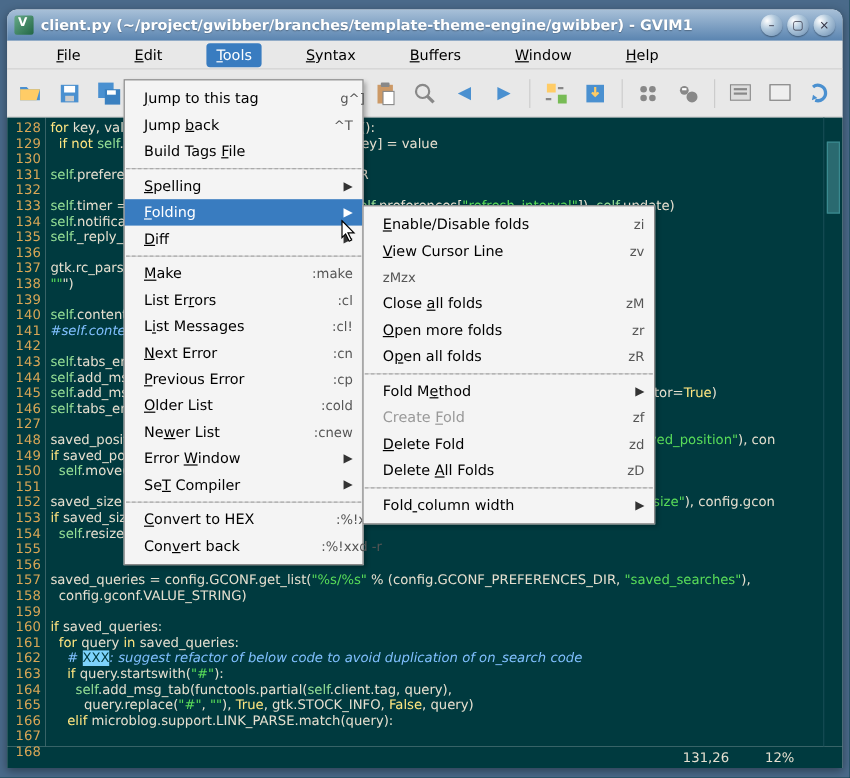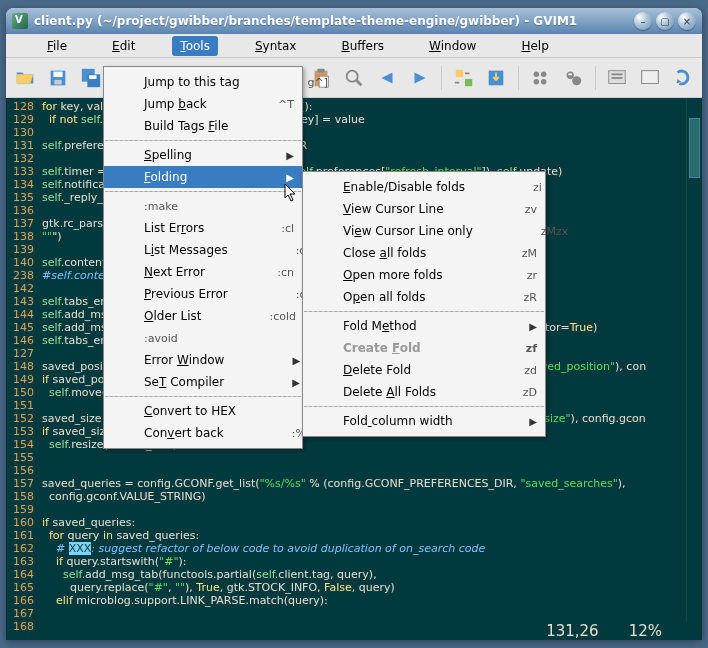--- a/index.html
+++ b/index.html
@@ -24,27 +24,27 @@
 .code-area { flex: 1; background: #003a3f; color: #e6e0d0; white-space: pre; line-height: 13px; padding-top: 2px; position: relative; overflow: hidden; }
 .code-line { height: 13px; padding-left: 4px; }
 .kw { color: #ffe680; }
 .str { color: #59dd59; }
 .self { color: #96e096; }
 .cmt { color: #80c0ff; font-style: italic; }
 .builtin { color: #59dd59; }
 .highlight-word { background: #7dd3fc; color: #003a3f; }
 .scrollbar { width: 16px; background: #003a3f; border-left: 1px solid #104850; position: relative; }
 .scroll-thumb { position: absolute; left: 2px; right: 2px; top: 20px; height: 60px; background: #2a6a70; border: 1px solid #3a8a90; }
-.statusbar { height: 18px; background: #003a3f; color: #e6e0d0; font-family: monospace; font-size: 15px; display: flex; justify-content: flex-end; align-items: center; padding: 0 40px 0 6px; }
+.statusbar { height: 18px; background: #003a3f; color: #e6e0d0; font-family: monospace; font-size: 11px; display: flex; justify-content: flex-end; align-items: center; padding: 0 40px 0 6px; }
 .statusbar span { margin-left: 30px; }
 
 .dropdown { position: absolute; background: #f4f4f4; border: 1px solid #888; box-shadow: 2px 2px 4px rgba(0,0,0,0.3); padding: 4px 0; font-size: 12px; }
-.dropdown-item { display: flex; align-items: center; padding: 3px 8px 3px 40px; height: 22px; white-space: nowrap; gap: 38px; }
+.dropdown-item { display: flex; align-items: center; padding: 3px 8px 3px 16px; height: 22px; white-space: nowrap; gap: 38px; }
 .dropdown-item.hovered { background: #397cc0; color: #fff; }
-.dropdown-item.disabled { color: #999; font-weight: bold; }
+.dropdown-item.disabled { color: #999; }
 .dropdown-item .label { flex: 1; padding-right: 30px; }
 .dropdown-item .shortcut { color: #555; font-size: 11px; }
 .dropdown-item .arrow { width: 10px; text-align: right; font-size: 10px; color: #333; }
 .dropdown-item.hovered .arrow { color: #fff; }
 .dropdown-sep { height: 1px; background: #ccc; margin: 3px 1px; border-top: 1px dashed #aaa; }
 .ulc { text-decoration: underline; }
 
 .cursor-ptr { position: absolute; left: 278px; top: 175px; width: 16px; height: 20px; z-index: 100; }
 
 #dd1 { top: 58px; left: 97px; width: 200px; }
@@ -216,21 +216,21 @@
         <div class="gutter-line">131</div>
         <div class="gutter-line">132</div>
         <div class="gutter-line">133</div>
         <div class="gutter-line">134</div>
         <div class="gutter-line">135</div>
         <div class="gutter-line">136</div>
         <div class="gutter-line">137</div>
         <div class="gutter-line">138</div>
         <div class="gutter-line">139</div>
         <div class="gutter-line">140</div>
-        <div class="gutter-line">238</div>
+        <div class="gutter-line">141</div>
         <div class="gutter-line">142</div>
         <div class="gutter-line">143</div>
         <div class="gutter-line">144</div>
         <div class="gutter-line">145</div>
         <div class="gutter-line">146</div>
         <div class="gutter-line">127</div>
         <div class="gutter-line">148</div>
         <div class="gutter-line">149</div>
         <div class="gutter-line">150</div>
         <div class="gutter-line">151</div>
@@ -278,22 +278,27 @@
       </div>
       <div class="dropdown-sep"></div>
       <div class="dropdown-item">
         <span class="label"><span class="ulc">S</span>pelling</span>
         <span class="arrow">▶</span>
       </div>
       <div class="dropdown-item hovered">
         <span class="label"><span class="ulc">F</span>olding</span>
         <span class="arrow">▶</span>
       </div>
-      <div class="dropdown-sep"></div>
-      <div class="dropdown-item">
+      <div class="dropdown-item">
+        <span class="label"><span class="ulc">D</span>iff</span>
+        <span class="arrow">▶</span>
+      </div>
+      <div class="dropdown-sep"></div>
+      <div class="dropdown-item">
+        <span class="label"><span class="ulc">M</span>ake</span>
         <span class="shortcut">:make</span>
       </div>
       <div class="dropdown-item">
         <span class="label">List Er<span class="ulc">r</span>ors</span>
         <span class="shortcut">:cl</span>
       </div>
       <div class="dropdown-item">
         <span class="label">L<span class="ulc">i</span>st Messages</span>
         <span class="shortcut">:cl!</span>
       </div>
@@ -303,21 +308,22 @@
       </div>
       <div class="dropdown-item">
         <span class="label"><span class="ulc">P</span>revious Error</span>
         <span class="shortcut">:cp</span>
       </div>
       <div class="dropdown-item">
         <span class="label"><span class="ulc">O</span>lder List</span>
         <span class="shortcut">:cold</span>
       </div>
       <div class="dropdown-item">
-        <span class="shortcut">:avoid</span>
+        <span class="label">Ne<span class="ulc">w</span>er List</span>
+        <span class="shortcut">:cnew</span>
       </div>
       <div class="dropdown-item">
         <span class="label">Error <span class="ulc">W</span>indow</span>
         <span class="arrow">▶</span>
       </div>
       <div class="dropdown-item">
         <span class="label">Se<span class="ulc">T</span> Compiler</span>
         <span class="arrow">▶</span>
       </div>
       <div class="dropdown-sep"></div>
@@ -334,21 +340,20 @@
   <div class="dropdown" id="dd2">
       <div class="dropdown-item">
         <span class="label"><span class="ulc">E</span>nable/Disable folds</span>
         <span class="shortcut">zi</span>
       </div>
       <div class="dropdown-item">
         <span class="label"><span class="ulc">V</span>iew Cursor Line</span>
         <span class="shortcut">zv</span>
       </div>
       <div class="dropdown-item">
-        <span class="label">Vi<span class="ulc">e</span>w Cursor Line only</span>
         <span class="shortcut">zMzx</span>
       </div>
       <div class="dropdown-item">
         <span class="label">Close <span class="ulc">a</span>ll folds</span>
         <span class="shortcut">zM</span>
       </div>
       <div class="dropdown-item">
         <span class="label"><span class="ulc">O</span>pen more folds</span>
         <span class="shortcut">zr</span>
       </div>

